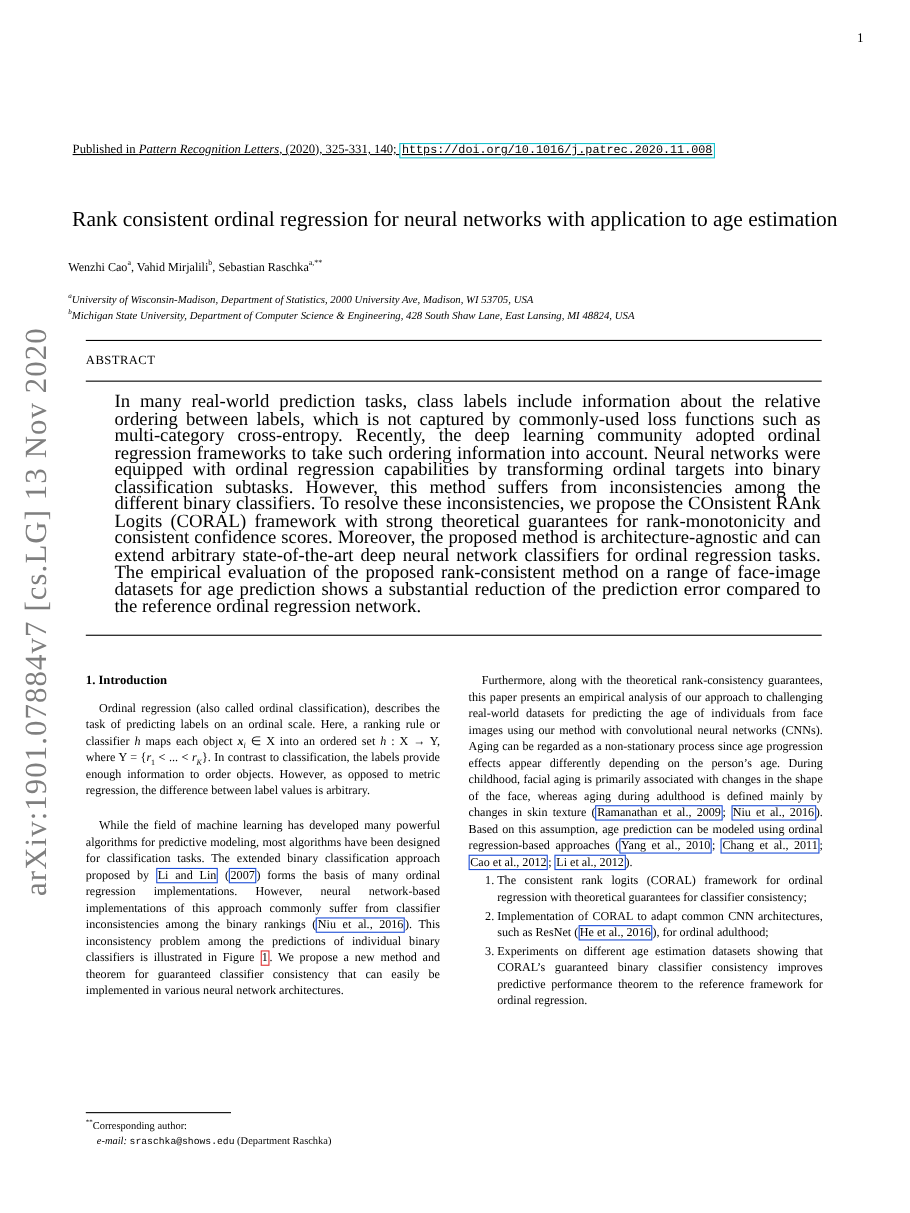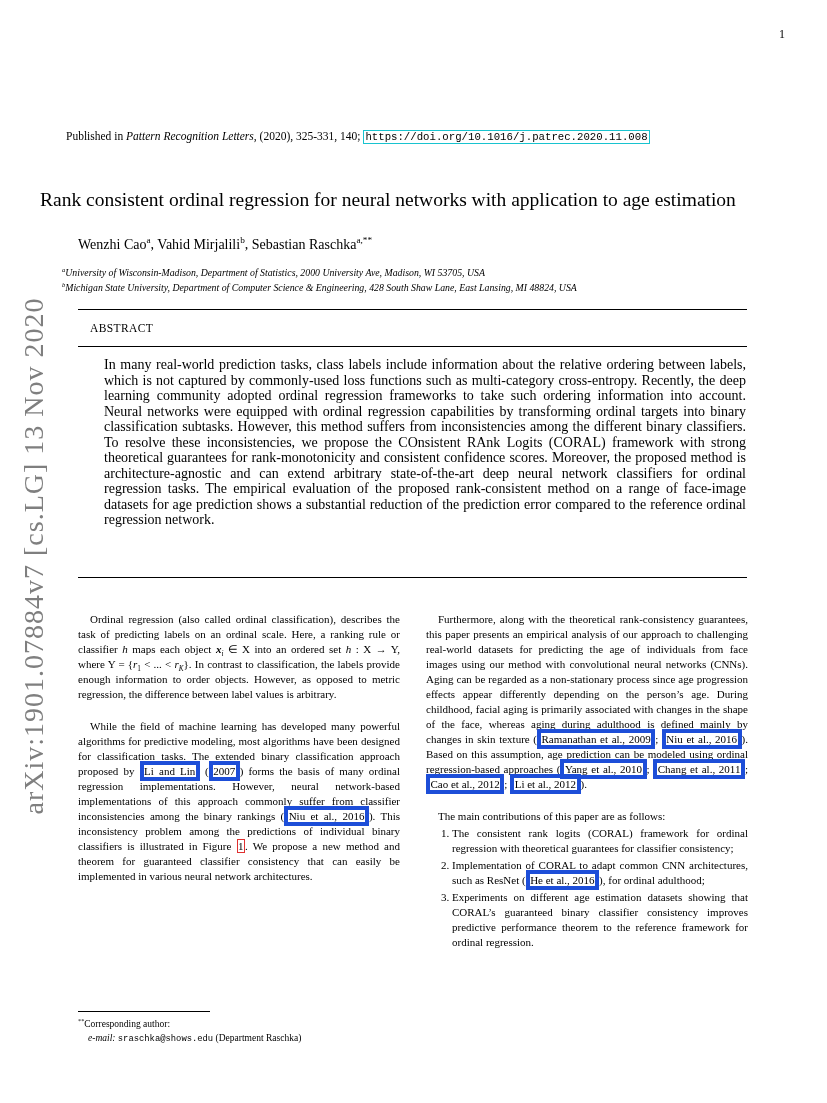--- a/index.html
+++ b/index.html
@@ -30,37 +30,38 @@
     letter-spacing: 1px;
     color: #7f7f7f;
     white-space: nowrap;
   }
   .published {
     position: absolute;
     top: 130px;
     left: 66px;
     font-size: 11.5px;
     white-space: nowrap;
+    text-decoration: underline;
   }
   .title {
     position: absolute;
     top: 188px;
     left: 40px;
     right: 40px;
-    text-align: left;
+    text-align: center;
     font-size: 19.5px;
     line-height: 24px;
     font-weight: normal;
     margin: 0;
   }
   .authors {
     position: absolute;
     top: 237px;
-    left: 78px;
-    font-size: 14px;
+    left: 62px;
+    font-size: 11px;
   }
   .affiliations {
     position: absolute;
     top: 266px;
     left: 62px;
     font-style: italic;
     font-size: 9.8px;
     line-height: 14.5px;
   }
   .rule {
@@ -69,30 +70,30 @@
     width: 669px;
     border-top: 1px solid #000;
     height: 0;
   }
   .rule-top { top: 309px; }
   .rule-mid { top: 346px; }
   .rule-bottom { top: 577px; }
   .abstract-heading {
     position: absolute;
     top: 322px;
-    left: 90px;
+    left: 78px;
     font-size: 11.5px;
     letter-spacing: 0.4px;
   }
   .abstract-text {
     position: absolute;
     top: 357px;
     left: 104px;
     width: 642px;
-    font-size: 14px;
+    font-size: 17px;
     line-height: 15.5px;
     text-align: justify;
   }
   .columns {
     position: absolute;
     top: 612px;
     left: 78px;
     width: 670px;
     display: flex;
     gap: 26px;
@@ -132,21 +133,21 @@
     width: 330px;
     font-size: 9.5px;
     line-height: 14px;
   }
   .footnote .fn2 { padding-left: 10px; }
   .it { font-style: italic; }
   .b { font-weight: bold; }
   .mono { font-family: "Liberation Mono", monospace; font-size: 0.93em; }
   sup { font-size: 0.66em; line-height: 0; }
   sub { font-size: 0.66em; line-height: 0; }
-  .link-green { border: 4px solid #1d4ed8; padding: 0 0.5px; }
+  .link-green { border: 1px solid #1d4ed8; padding: 0 0.5px; }
   .link-red { border: 1px solid #e03030; padding: 0 0.5px; }
   .link-cyan { border: 1px solid #18c3cf; padding: 0 1px; }
 </style>
 </head>
 <body>
 
 <div class="page">
 
   <div class="pagenum">1</div>
 
@@ -164,26 +165,26 @@
   </div>
 
   <div class="rule rule-top"></div>
   <div class="abstract-heading">ABSTRACT</div>
   <div class="rule rule-mid"></div>
   <div class="abstract-text">In many real-world prediction tasks, class labels include information about the relative ordering between labels, which is not captured by commonly-used loss functions such as multi-category cross-entropy. Recently, the deep learning community adopted ordinal regression frameworks to take such ordering information into account. Neural networks were equipped with ordinal regression capabilities by transforming ordinal targets into binary classification subtasks. However, this method suffers from inconsistencies among the different binary classifiers. To resolve these inconsistencies, we propose the COnsistent RAnk Logits (CORAL) framework with strong theoretical guarantees for rank-monotonicity and consistent confidence scores. Moreover, the proposed method is architecture-agnostic and can extend arbitrary state-of-the-art deep neural network classifiers for ordinal regression tasks. The empirical evaluation of the proposed rank-consistent method on a range of face-image datasets for age prediction shows a substantial reduction of the prediction error compared to the reference ordinal regression network.</div>
   <div class="rule rule-bottom"></div>
 
   <div class="columns">
     <div class="col">
+      <h2>1.  Introduction</h2>
       <p><span>Ordinal regression (also called ordinal classification), describes the task of predicting labels on an ordinal scale. Here, a ranking rule or classifier </span><span class="it">h</span><span> maps each object </span><span class="it b">x</span><sub class="it">i</sub><span> ∈ X into an ordered set </span><span class="it">h</span><span> : X → Y, where Y = {</span><span class="it">r</span><sub>1</sub><span> &lt; ... &lt; </span><span class="it">r</span><sub class="it">K</sub><span>}. In contrast to classification, the labels provide enough information to order objects. However, as opposed to metric regression, the difference between label values is arbitrary.</span></p>
       <p><span>While the field of machine learning has developed many powerful algorithms for predictive modeling, most algorithms have been designed for classification tasks. The extended binary classification approach proposed by </span><span class="link-green">Li and Lin</span><span> (</span><span class="link-green">2007</span><span>) forms the basis of many ordinal regression implementations. However, neural network-based implementations of this approach commonly suffer from classifier inconsistencies among the binary rankings (</span><span class="link-green">Niu et al., 2016</span><span>). This inconsistency problem among the predictions of individual binary classifiers is illustrated in Figure </span><span class="link-red">1</span><span>. We propose a new method and theorem for guaranteed classifier consistency that can easily be implemented in various neural network architectures.</span></p>
     </div>
     <div class="col">
       <p><span>Furthermore, along with the theoretical rank-consistency guarantees, this paper presents an empirical analysis of our approach to challenging real-world datasets for predicting the age of individuals from face images using our method with convolutional neural networks (CNNs). Aging can be regarded as a non-stationary process since age progression effects appear differently depending on the person’s age. During childhood, facial aging is primarily associated with changes in the shape of the face, whereas aging during adulthood is defined mainly by changes in skin texture (</span><span class="link-green">Ramanathan et al., 2009</span><span>; </span><span class="link-green">Niu et al., 2016</span><span>). Based on this assumption, age prediction can be modeled using ordinal regression-based approaches (</span><span class="link-green">Yang et al., 2010</span><span>; </span><span class="link-green">Chang et al., 2011</span><span>; </span><span class="link-green">Cao et al., 2012</span><span>; </span><span class="link-green">Li et al., 2012</span><span>).</span></p>
-      <p>The main contributions of this paper are as follows:</p>
       <ol class="contrib-list">
         <li><span>The consistent rank logits (CORAL) framework for ordinal regression with theoretical guarantees for classifier consistency;</span></li>
         <li><span>Implementation of CORAL to adapt common CNN architectures, such as ResNet (</span><span class="link-green">He et al., 2016</span><span>), for ordinal adulthood;</span></li>
         <li><span>Experiments on different age estimation datasets showing that CORAL’s guaranteed binary classifier consistency improves predictive performance theorem to the reference framework for ordinal regression.</span></li>
       </ol>
     </div>
   </div>
 
   <div class="footnote-rule"></div>
   <div class="footnote">

